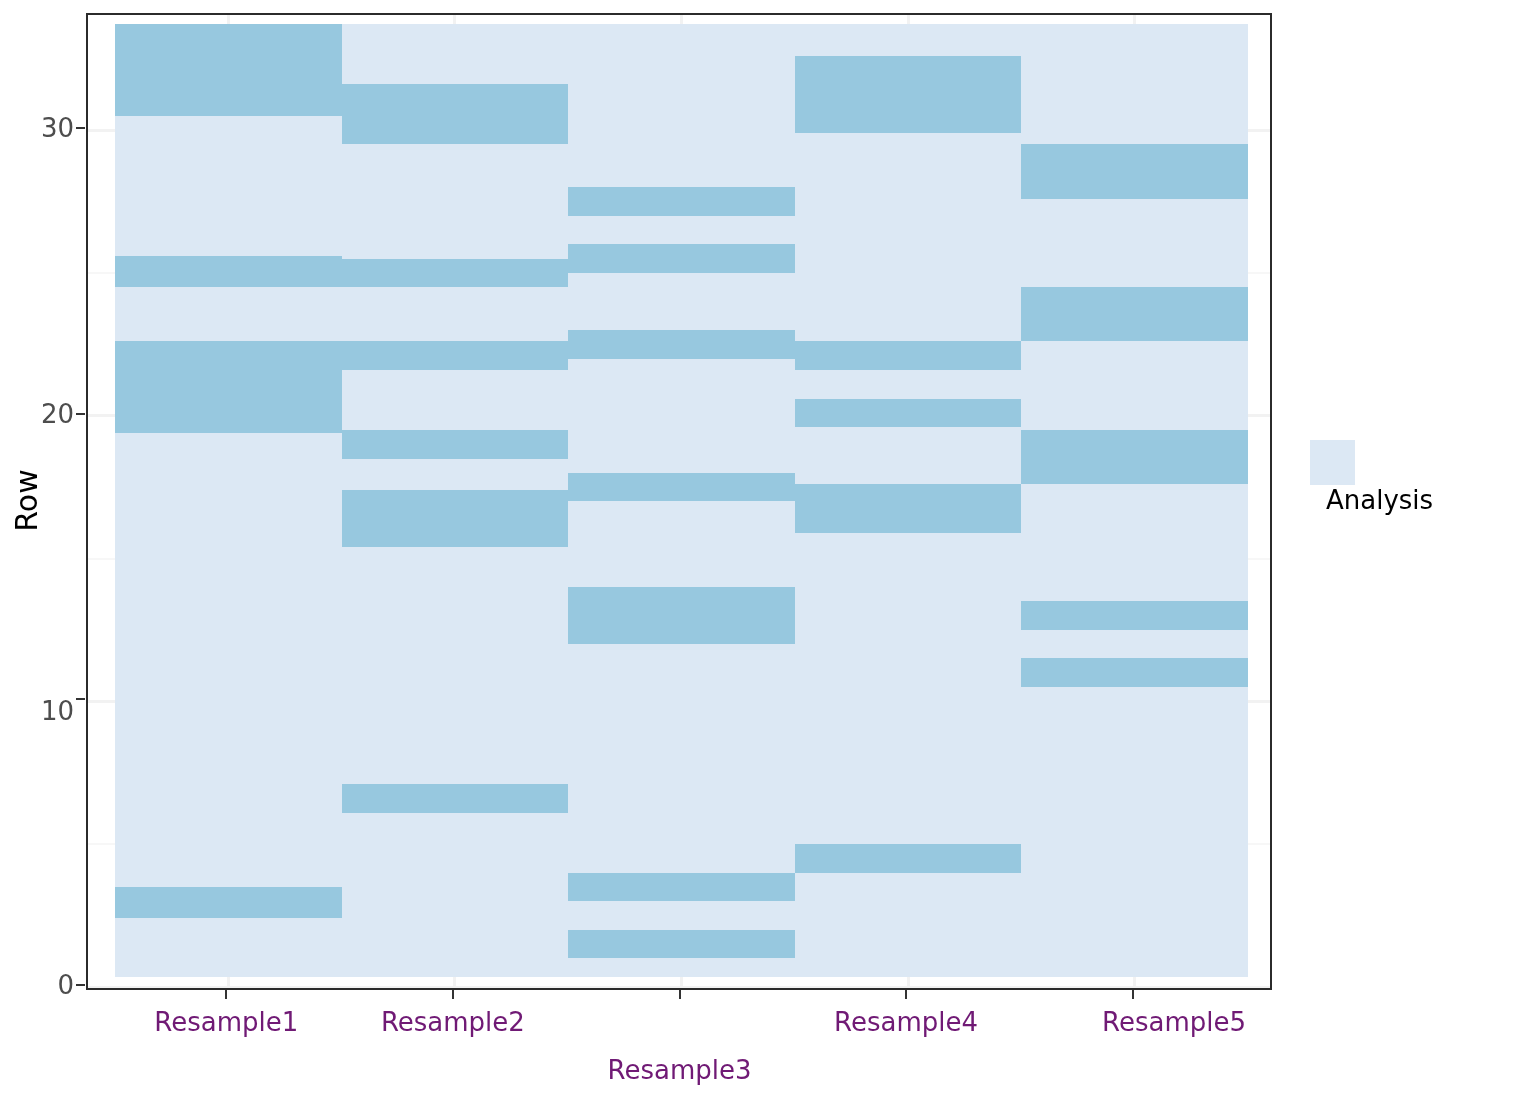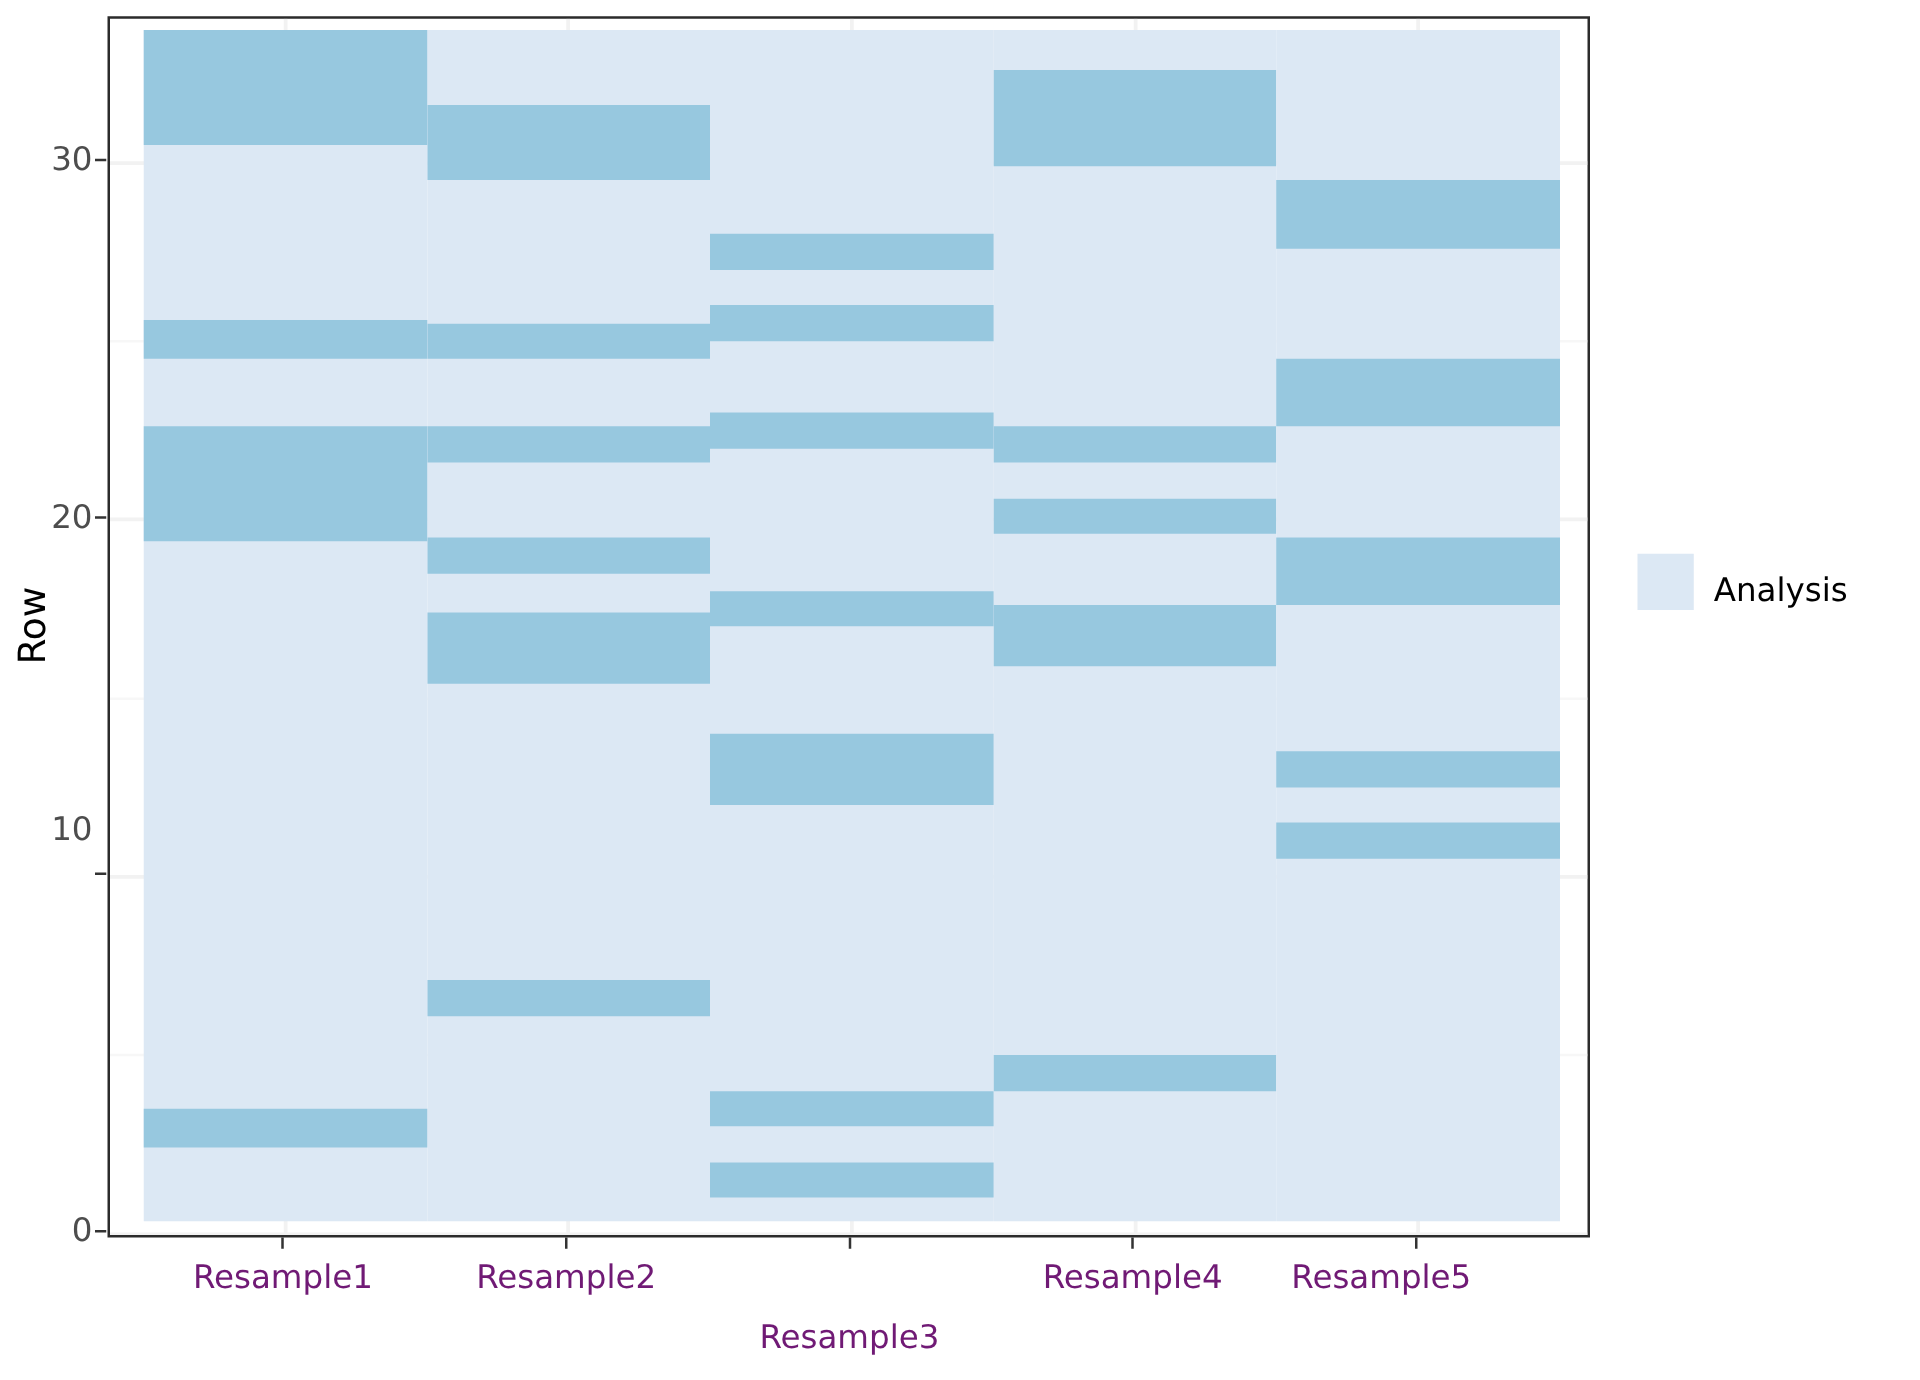--- a/index.html
+++ b/index.html
@@ -136,22 +136,23 @@
     top: 440px;
     width: 220px;
   }
   .legend-title {
     font-size: 30px;
     color: #000;
     margin-bottom: 18px;
   }
   .legend-item {
     display: flex;
-    align-items: flex-end;
+    align-items: flex-start;
     height: 48px;
+    flex-direction: column;
   }
   .legend-key {
     width: 45px;
     height: 45px;
     flex: none;
   }
   .legend-label {
     font-size: 26px;
     color: #000;
     margin-left: 16px;
@@ -162,21 +163,21 @@
 <body>
 
 <div id="root">
 
   <div class="y-axis-title">
     <span>Row</span>
   </div>
 
   <div class="y-ticklabels" id="y-ticklabels">
       <div class="y-ticklabel" style="top: 985px;">0</div>
-      <div class="y-ticklabel" style="top: 664px;">10</div>
+      <div class="y-ticklabel" style="top: 711px;">10</div>
       <div class="y-ticklabel" style="top: 413.667px;">20</div>
       <div class="y-ticklabel" style="top: 128px;">30</div>
     </div>
 
   <div id="panel">
       <div class="grid-minor-y" style="top: 828.167px;"></div>
       <div class="grid-minor-y" style="top: 542.5px;"></div>
       <div class="grid-minor-y" style="top: 256.833px;"></div>
       <div class="grid-major-y" style="top: 970.5px;"></div>
       <div class="grid-major-y" style="top: 684.833px;"></div>
@@ -237,14 +238,14 @@
     <div class="y-tickmark" style="top: 128px;"></div>
     <div class="x-tickmark" style="left: 225.3px;"></div>
     <div class="x-ticklabel" style="left: 226.3px;">Resample1</div>
     <div class="x-tickmark" style="left: 451.9px;"></div>
     <div class="x-ticklabel" style="left: 452.9px;">Resample2</div>
     <div class="x-tickmark" style="left: 678.5px;"></div>
     <div class="x-ticklabel" style="left: 679.5px; margin-top: 48px;">Resample3</div>
     <div class="x-tickmark" style="left: 905.1px;"></div>
     <div class="x-ticklabel" style="left: 906.1px;">Resample4</div>
     <div class="x-tickmark" style="left: 1131.7px;"></div>
-    <div class="x-ticklabel" style="left: 1105px;">Resample5</div>
+    <div class="x-ticklabel" style="left: 1174px;">Resample5</div>
   </div>
 
 </body></html>

